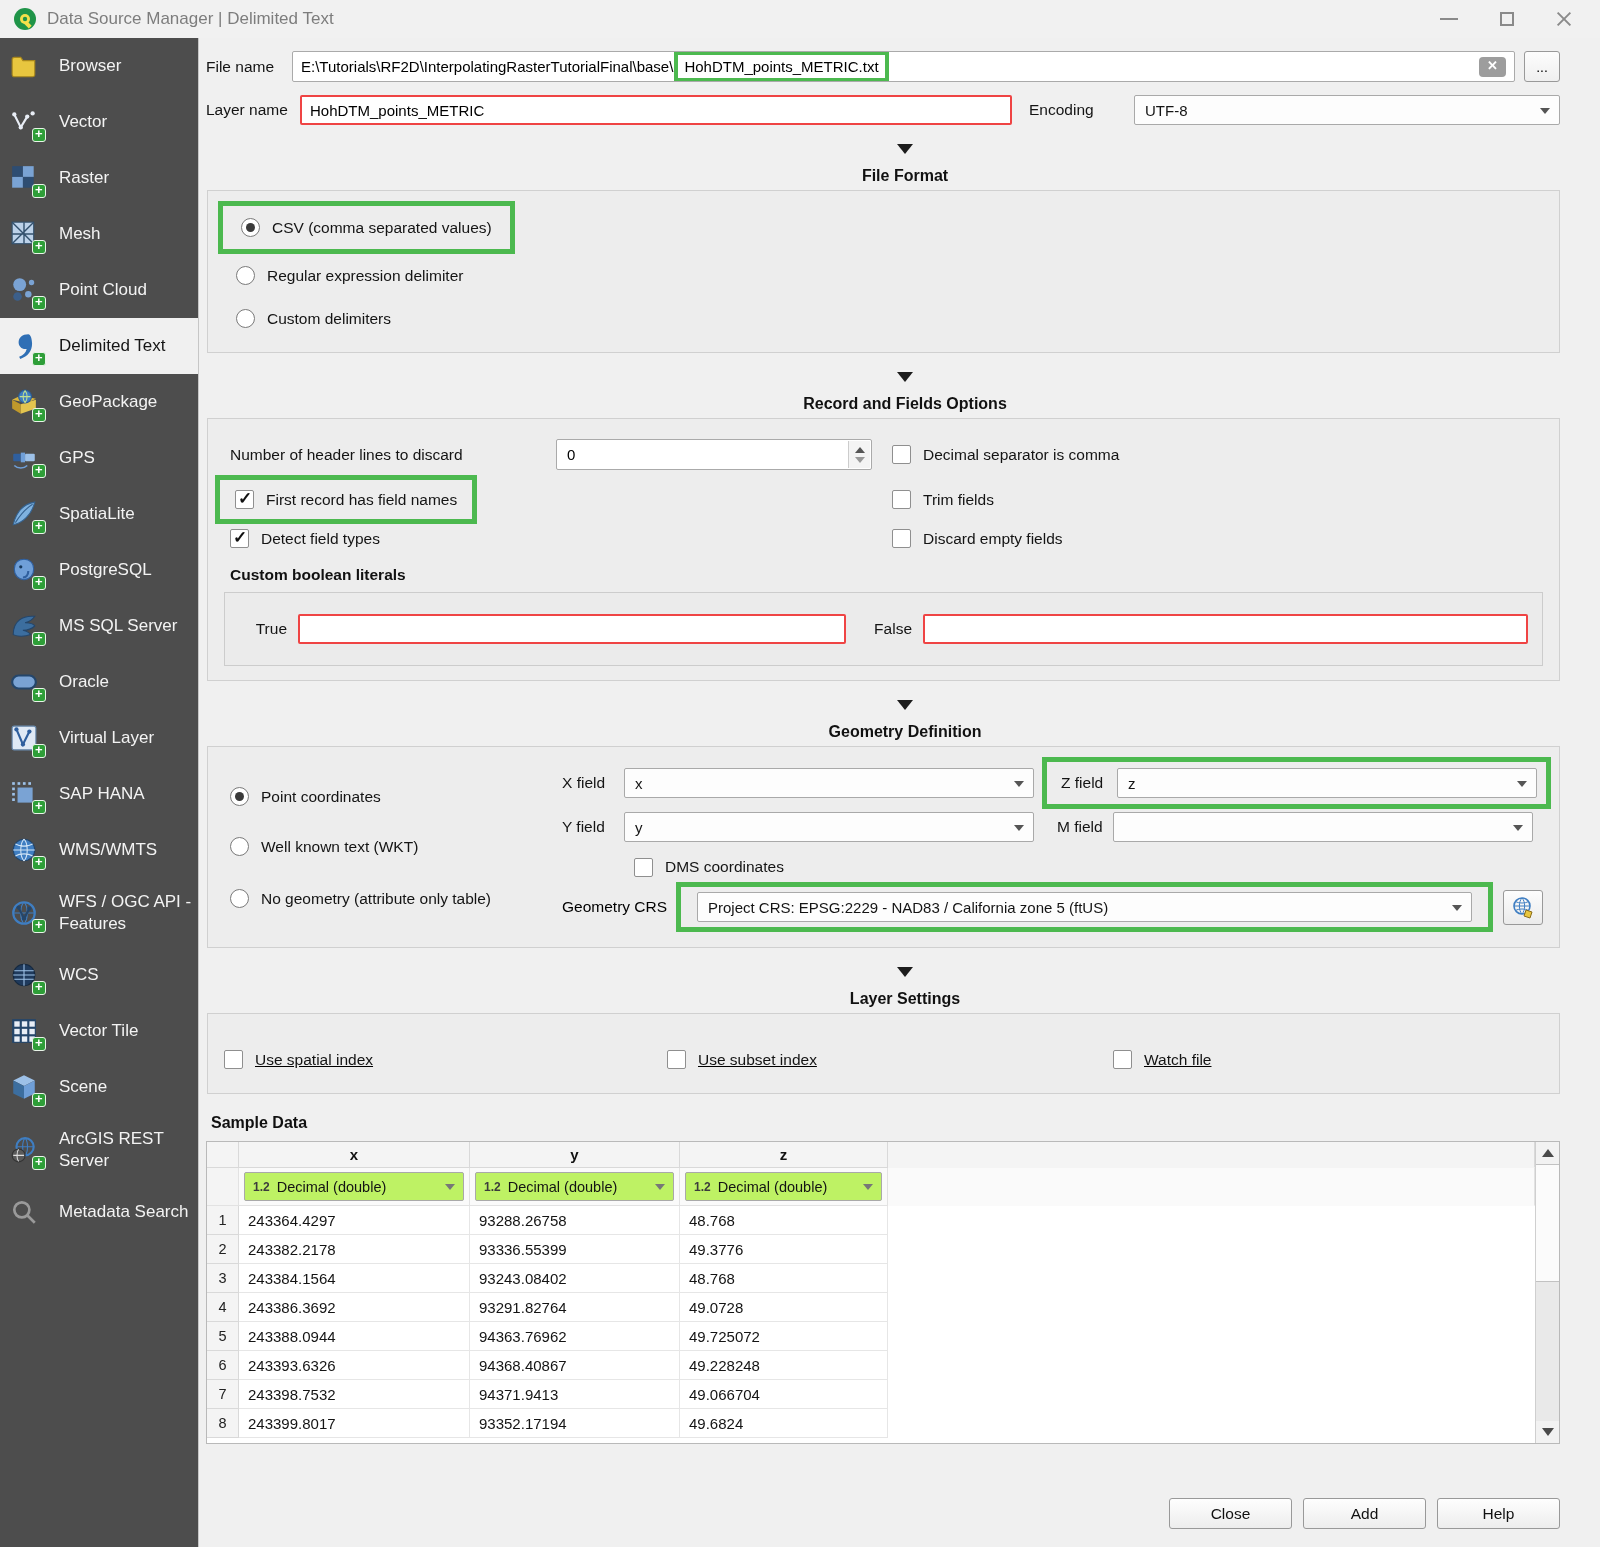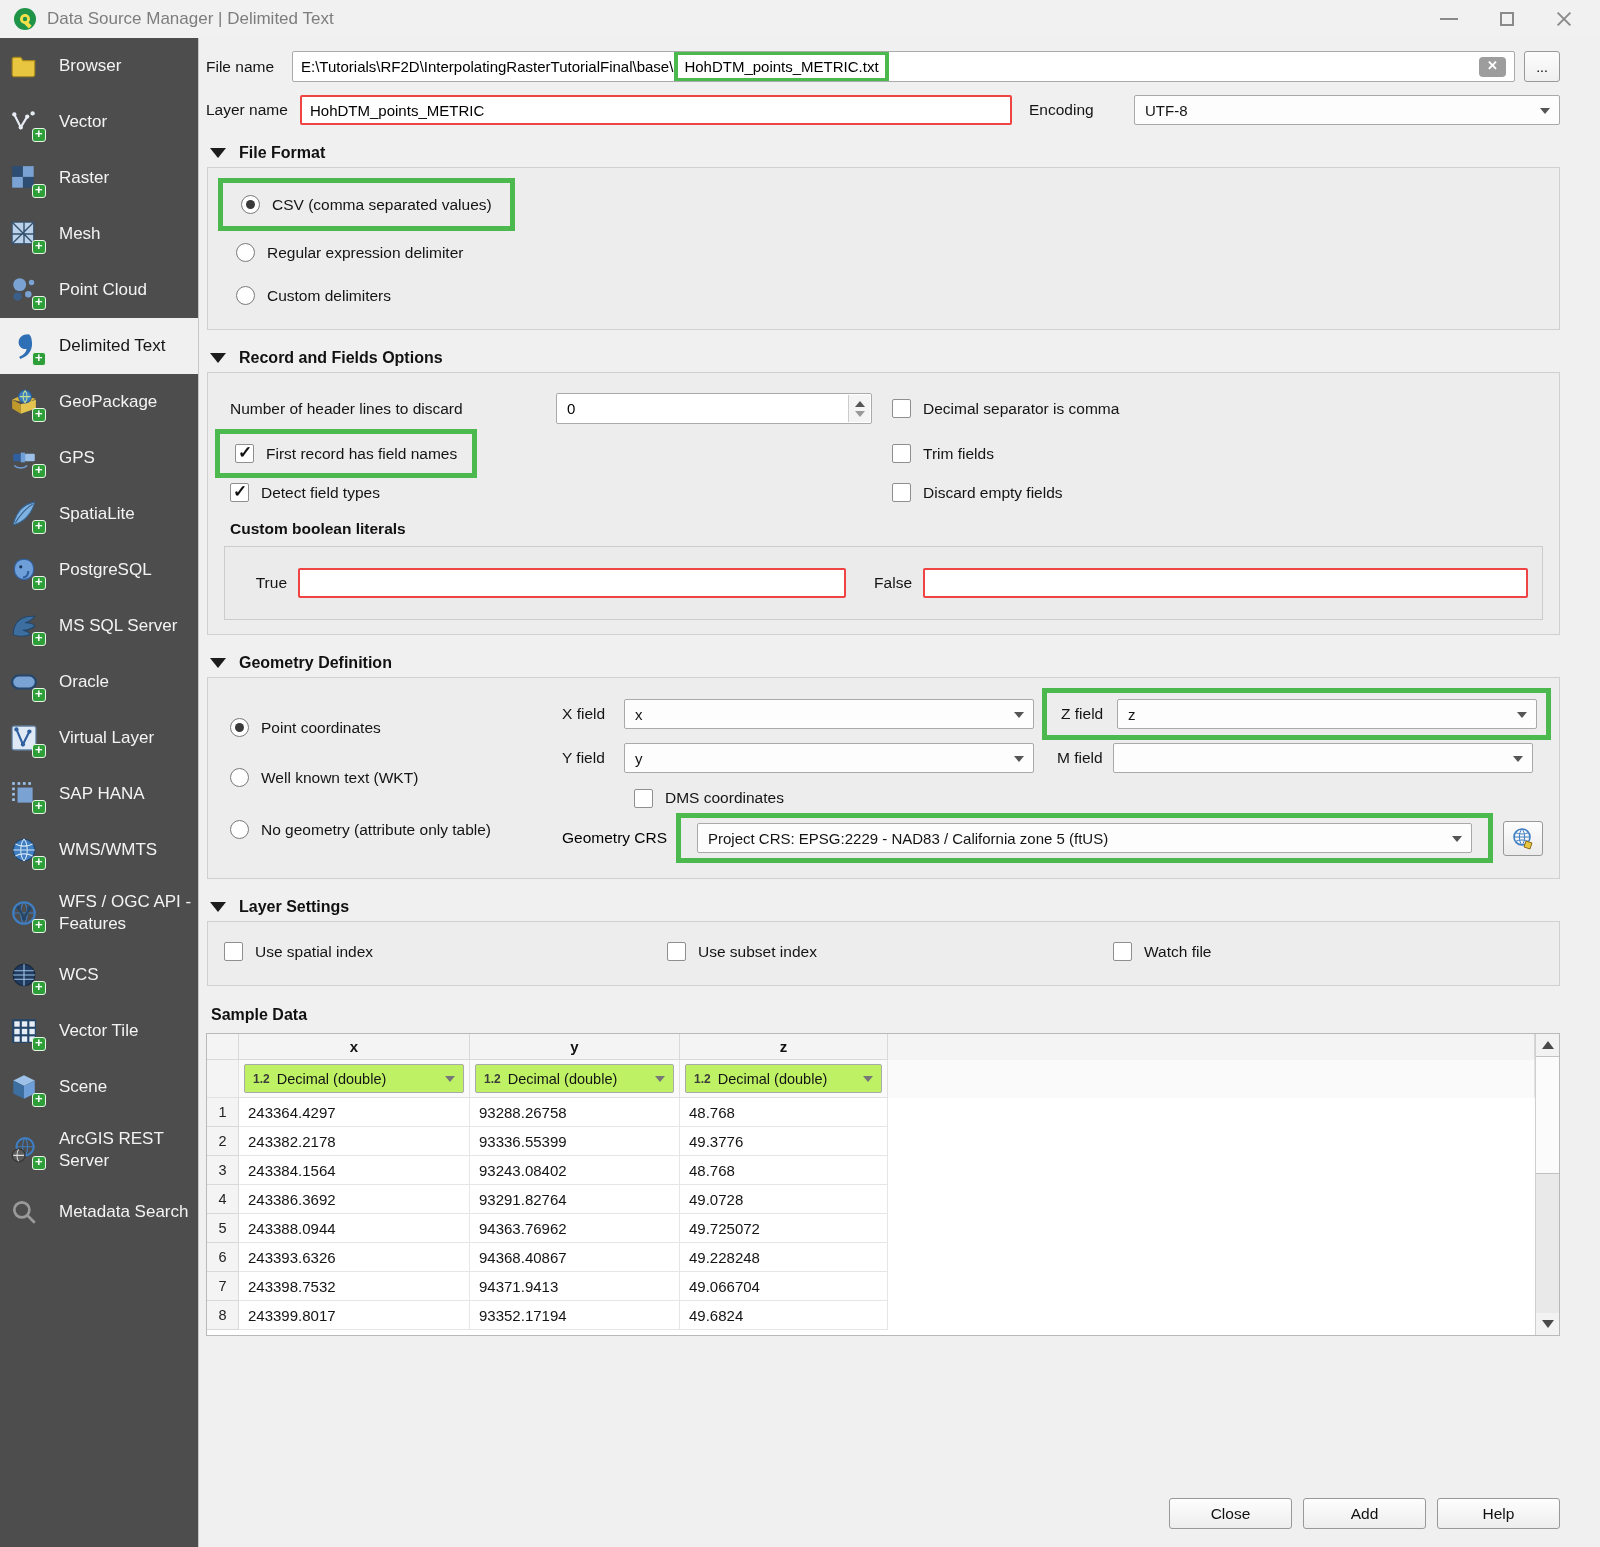--- a/index.html
+++ b/index.html
@@ -54,21 +54,21 @@
   .clear-icon { margin-left:auto; width:27px; height:20px; background:#9d9d9d; border-radius:4px; position:relative; flex-shrink:0; cursor:pointer; }
   .clear-icon::before { content:"\2715"; position:absolute; top:1px; left:8px; color:#fff; font-size:13px; font-weight:bold; }
   .browse-btn { width:36px; height:31px; margin-left:9px; border:1px solid #999; border-radius:3px; background:linear-gradient(#fdfdfd,#efefef); font-size:14px; display:flex; align-items:center; justify-content:center; cursor:pointer; }
   .row-layer { display:flex; align-items:center; margin:13px 40px 0 0; }
   .row-layer .lbl { width:94px; }
   .layer-input { width:712px; display:flex; align-items:center; padding:0 8px; font-size:15px; }
   .enc-label { margin-left:17px; }
   .enc-select { flex:1; margin-left:11px; }
 
   
-  .sec-h { display:flex; align-items:center; gap:13px; margin:19px 0 5px 4px; font-weight:bold; font-size:16px; color:#111; }
+  .sec-h { display:flex; align-items:center; gap:13px; margin:19px 0 5px 4px; font-weight:bold; font-size:16px; color:#111;flex-direction:column; }
   .tri { width:0; height:0; border-left:8px solid transparent; border-right:8px solid transparent; border-top:10px solid #1c1c1c; }
   .panel { margin:3px 40px 0 1px; border:1px solid #d0d0d0; background:#ededed; padding:14px 16px; }
 
   
   .ff-box { width:fit-content; padding:12px 18px; margin:-4px 0 2px -6px; }
   .ff-row2 { margin:12px 0 0 12px; }
   .ff-row3 { margin:24px 0 10px 12px; }
 
   
   .rf-grid { display:grid; grid-template-columns:668px 1fr; row-gap:15px; align-items:center; margin-top:6px; }
@@ -101,21 +101,21 @@
   .sel-zm { width:420px; }
   .m-lbl { width:56px; margin-left:23px; }
   .g-dms { height:36px; margin-left:72px; }
   .crs-lbl { width:118px; font-size:15.5px; flex-shrink:0; }
   .hl-crs { flex:1; display:flex; padding:5px 16px; margin:-10px 0 -10px -4px; }
   .hl-crs .select { flex:1; }
   .globe-btn { width:40px; height:35px; margin-left:10px; border:1px solid #999; border-radius:3px; background:linear-gradient(#fdfdfd,#ebebeb); display:flex; align-items:center; justify-content:center; flex-shrink:0; cursor:pointer; }
   .globe-btn svg { width:24px; height:24px; }
 
   
-  .ls { display:flex; padding:20px 16px 24px; }
+  .ls { display:flex; padding:36px 16px 24px;text-decoration:underline; }
   .ls .ctrl-row:nth-child(1){ width:443px; } .ls .ctrl-row:nth-child(2){ width:446px; }
 
   
   .sd-title { font-weight:bold; font-size:16px; margin:20px 0 9px 5px; color:#111; }
   .sd-wrap { margin-right:40px; height:303px; border:1px solid #b9b9b9; background:#fff; display:flex; }
   .sd-table { flex:1; }
   .sd-grid { display:grid; grid-template-columns:32px 231px 210px 208px 1fr; }
   .corner,.hc { height:26px; background:#f4f4f4; border-right:1px solid #d9d9d9; border-bottom:1px solid #d9d9d9; display:flex; align-items:center; justify-content:center; font-size:15px; font-weight:bold; color:#111; }
   .tcell { height:38px; border-right:1px solid #e2e2e2; border-bottom:1px solid #e2e2e2; padding:4px 5px; background:#fafafa; }
   .type-btn { height:29px; border:1px solid #a9a9a9; border-radius:2px; background:#bef264; display:flex; align-items:center; padding:0 8px; gap:7px; cursor:pointer; }

